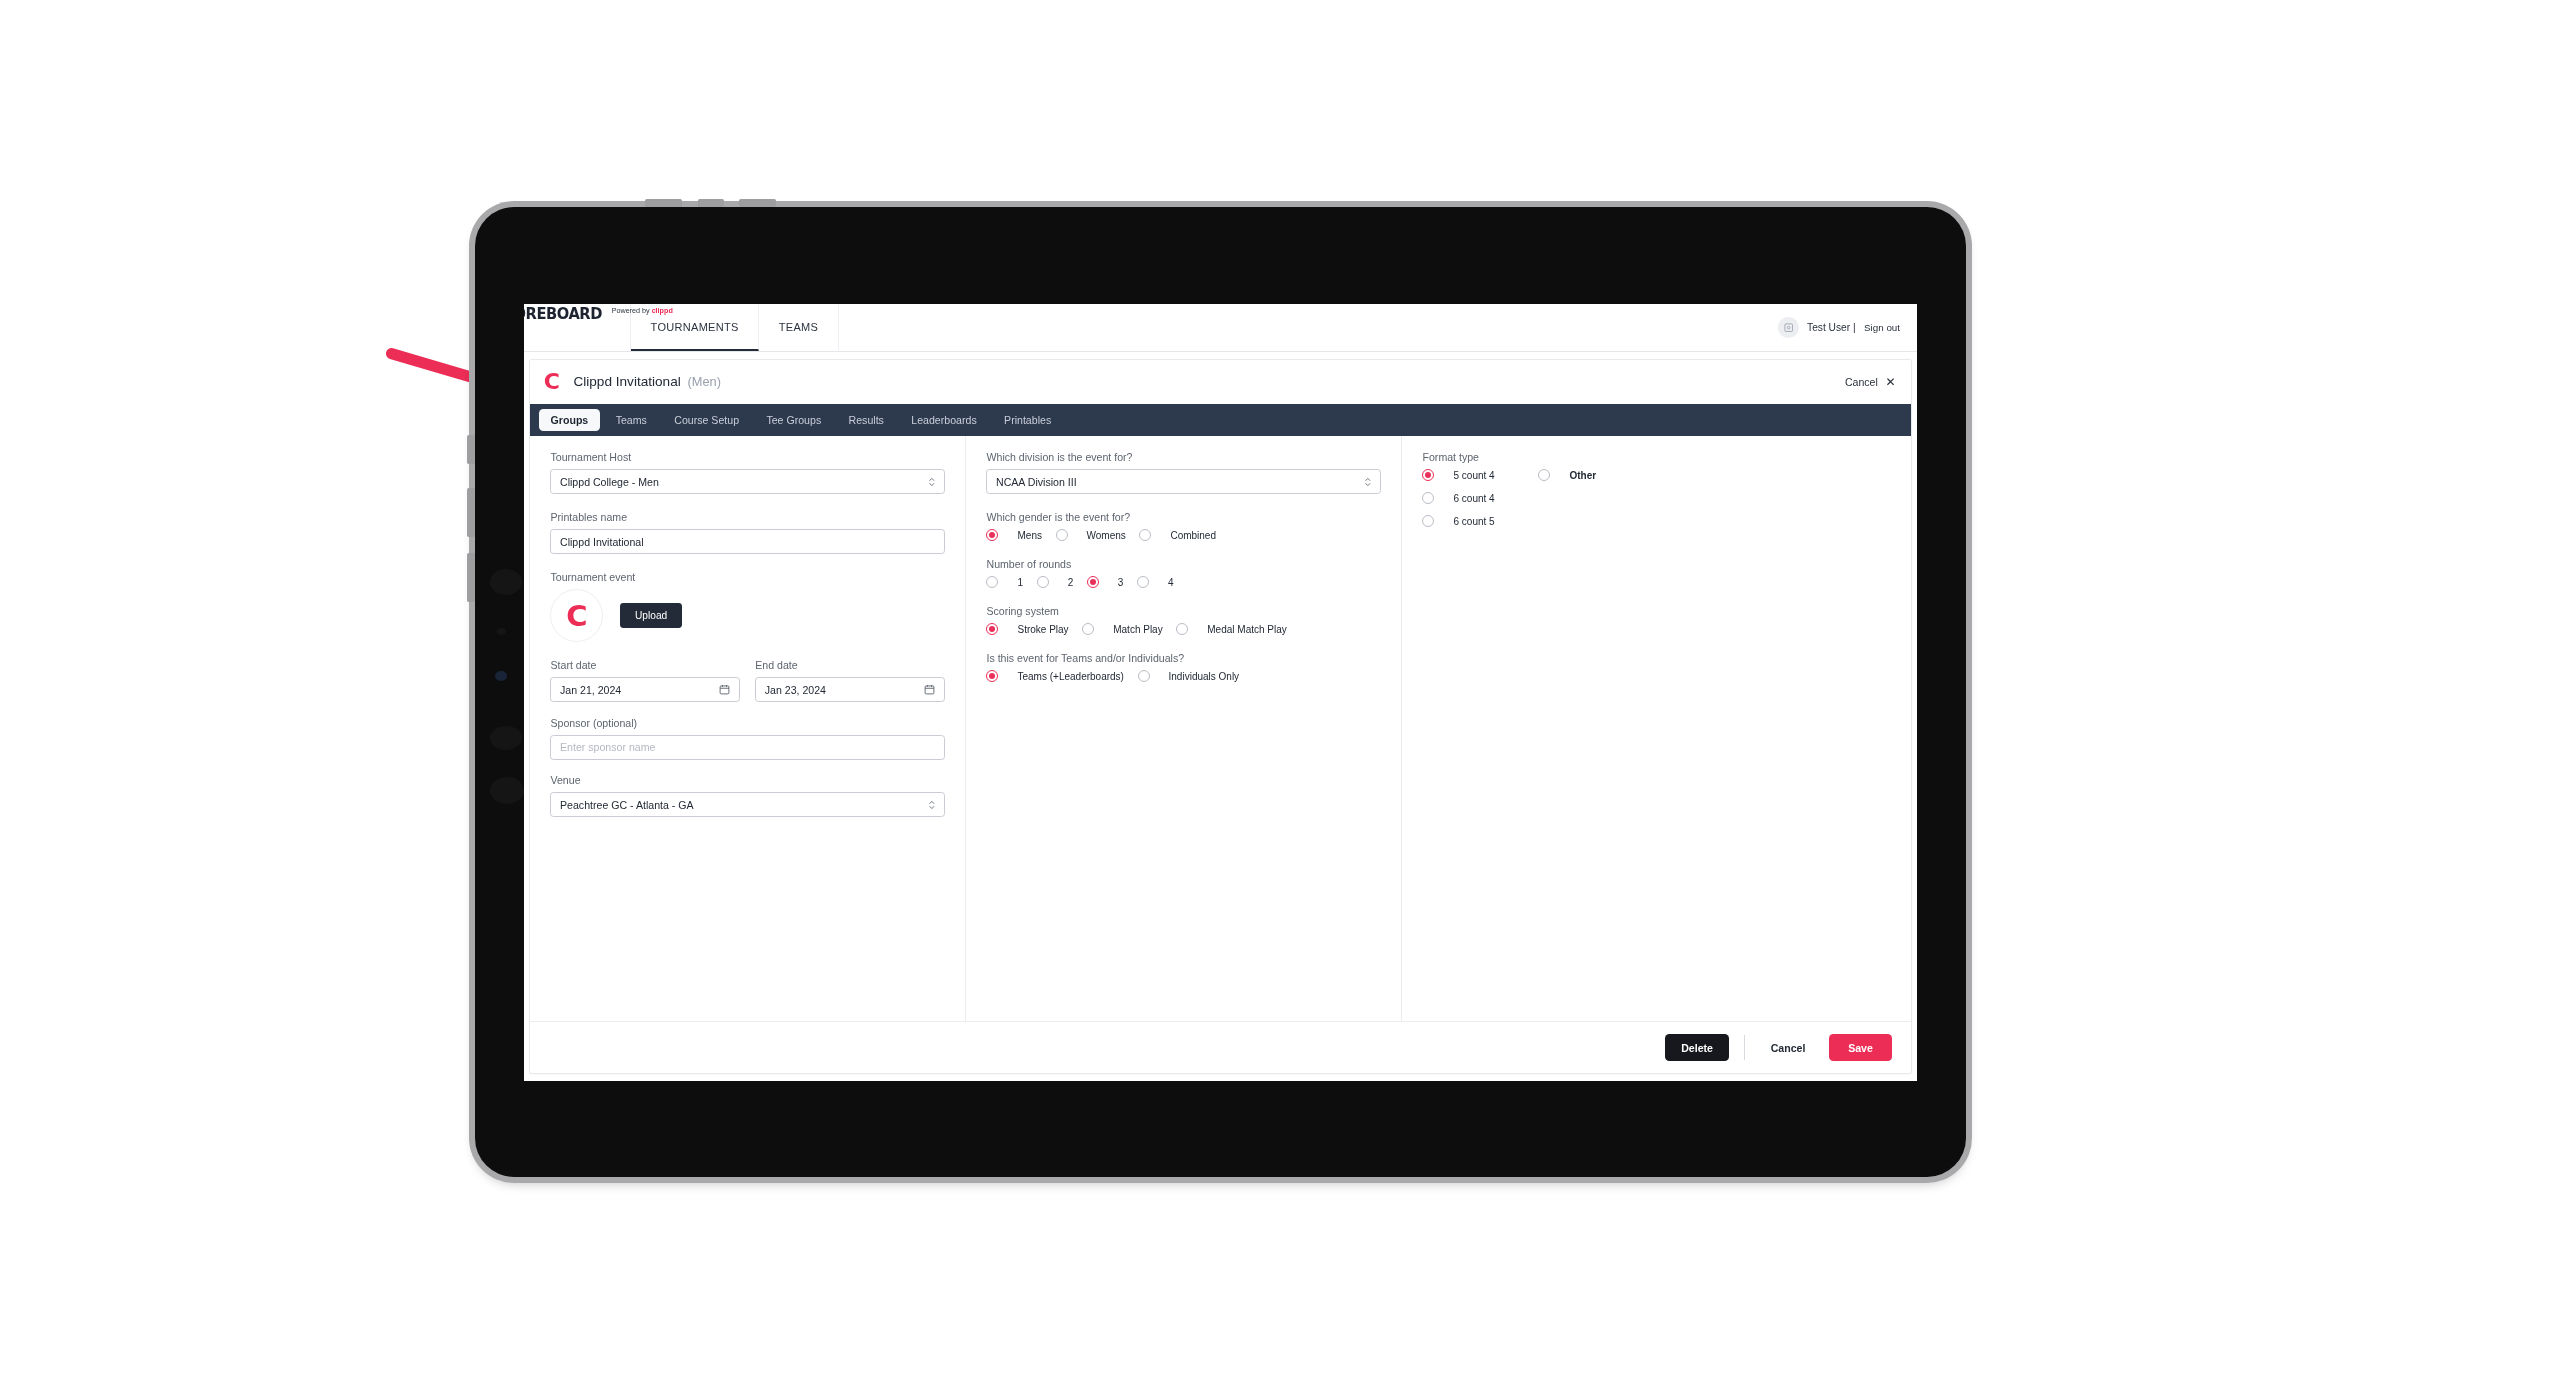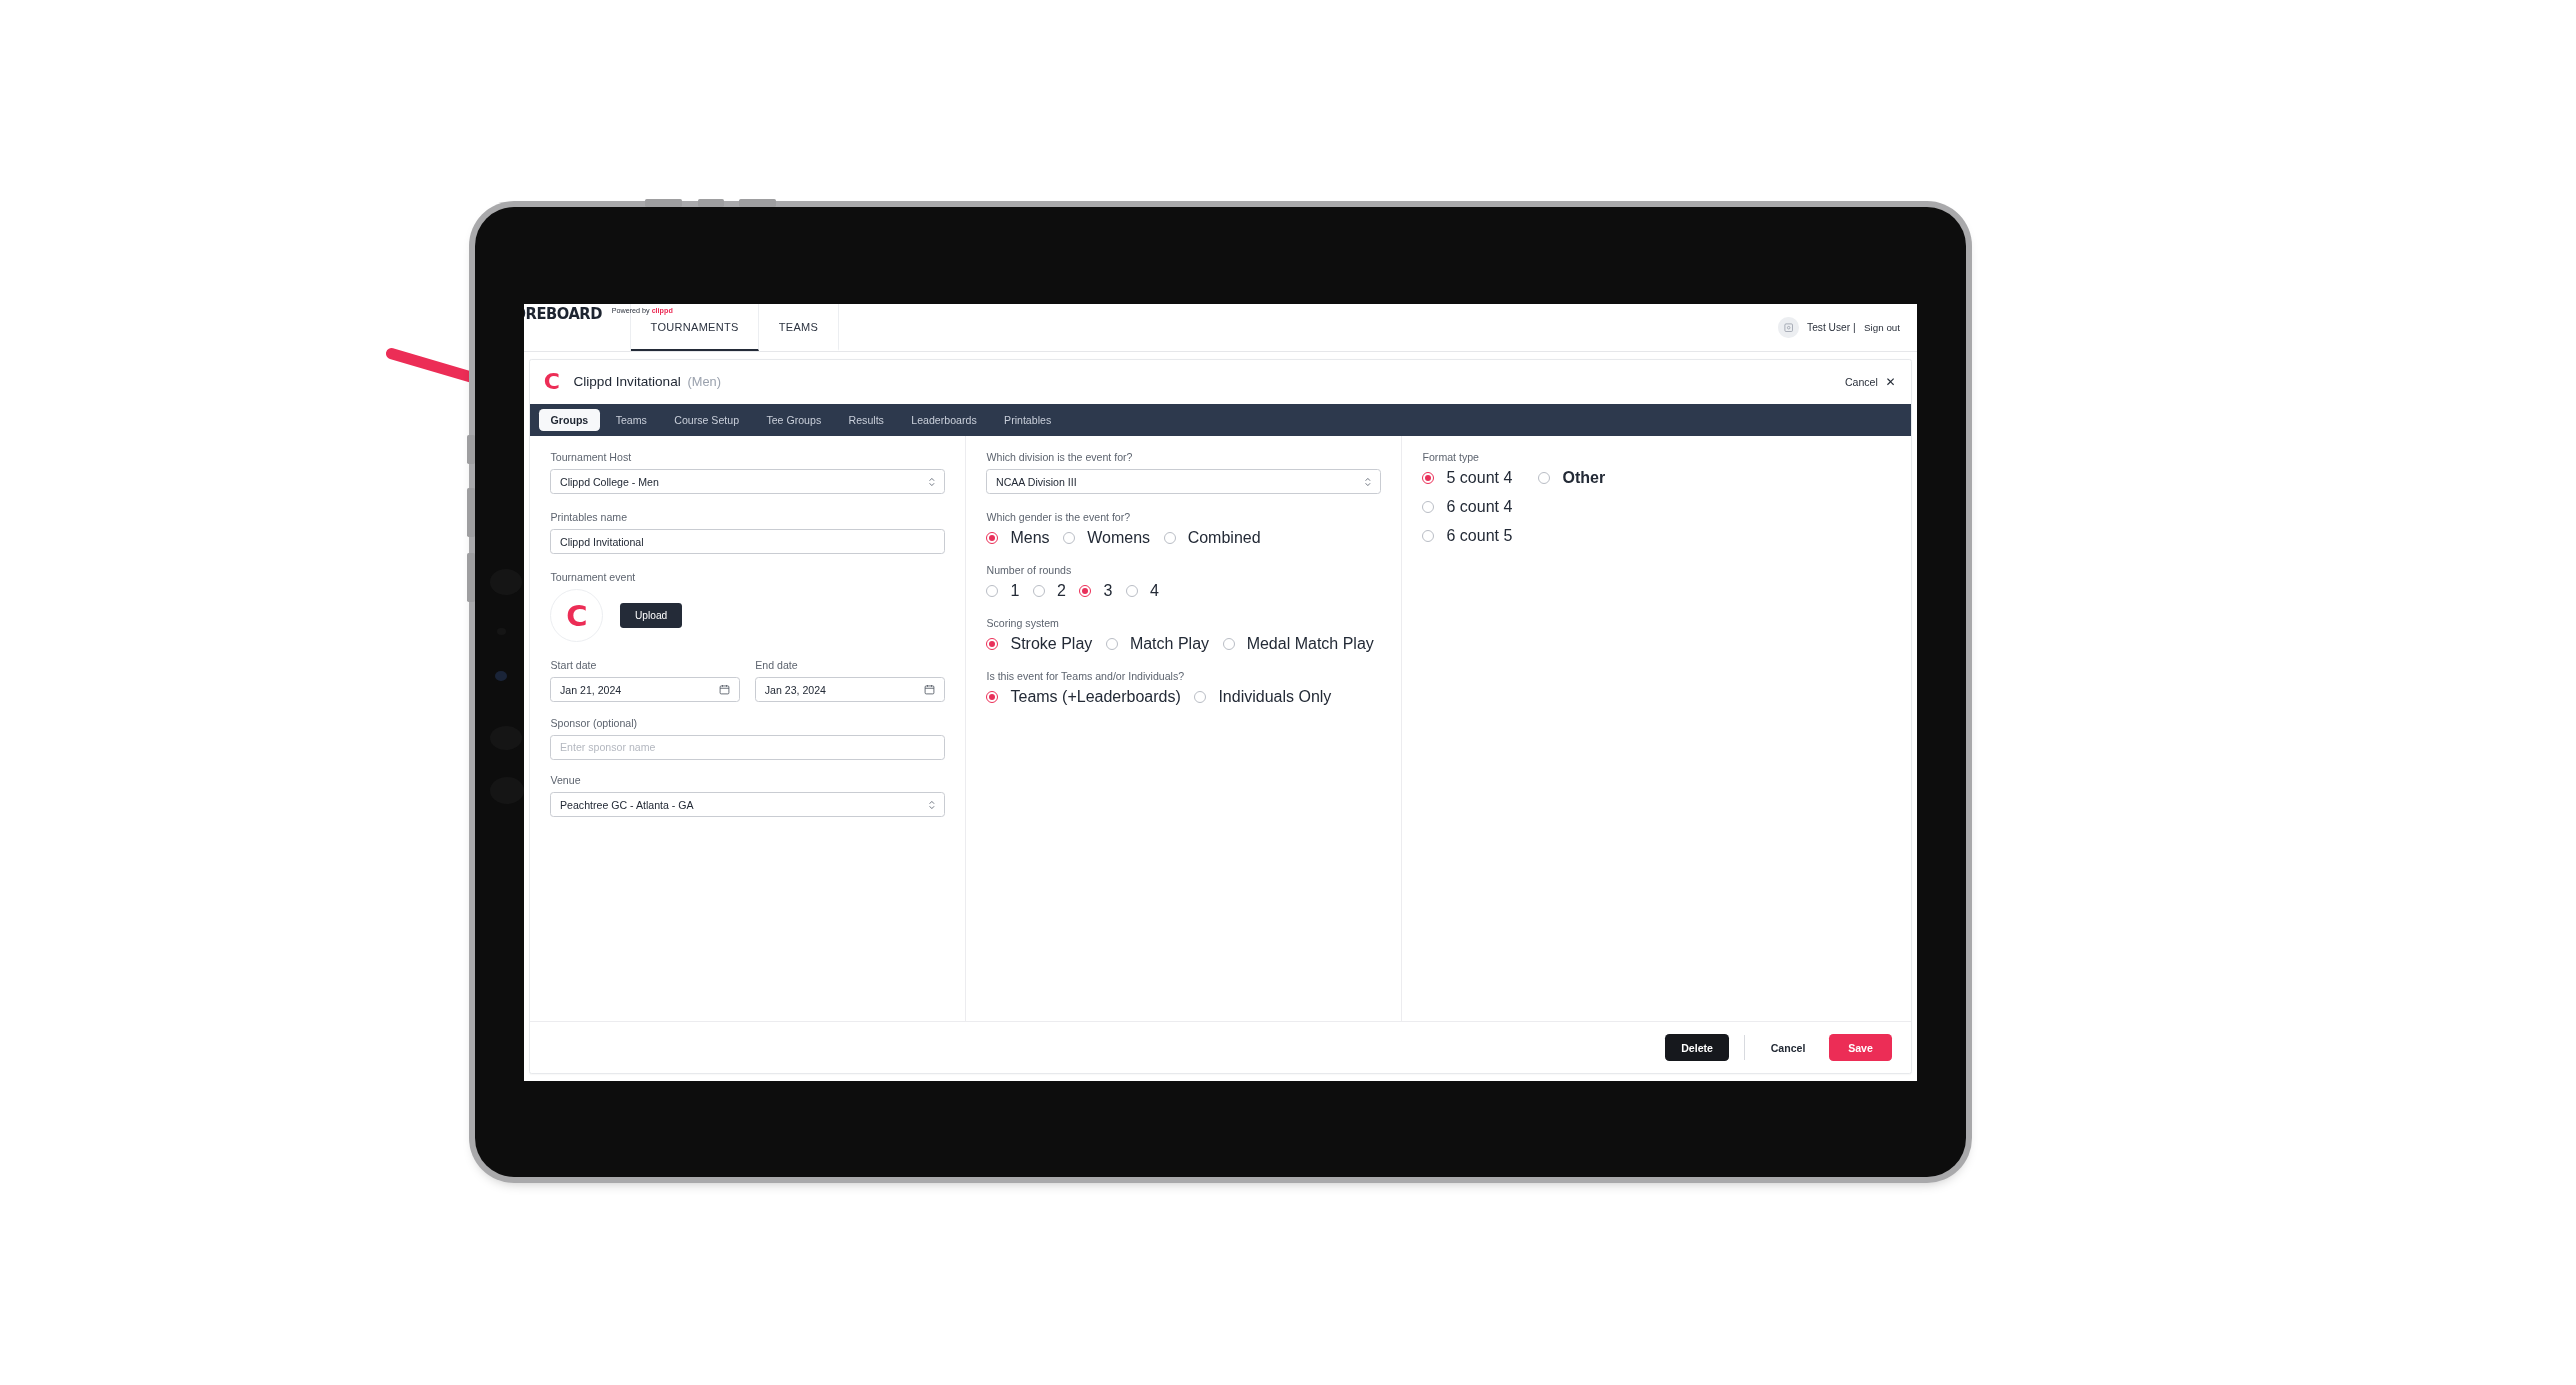--- a/index.html
+++ b/index.html
@@ -178,21 +178,21 @@
     color:#ec2d56; font-size: 29px; font-weight:800;
     font-family:"DejaVu Sans", sans-serif;
   }
   .upload-btn {
     background:#242b38; color:#fff; font-size: 10.2px;
     padding: 6.8px 14.5px; border-radius:3.4px; cursor:pointer;
   }
 
   
   .radios { display:flex; align-items:center; gap: 13.6px; flex-wrap:wrap; }
-  .ropt { display:flex; align-items:center; gap: 12px; font-size: 16px; color:#232a36; cursor:pointer; }
+  .ropt { display:flex; align-items:center; gap: 19px; font-size: 10px; color:#232a36; cursor:pointer; }
   .rdot {
     width: 12px; height:12px; border-radius:50%;
     border:1.3px solid #b9bdc5; box-sizing:border-box; flex:0 0 12px;
     display:flex; align-items:center; justify-content:center;
   }
   .ropt.sel .rdot { border-color:#ec2d56; }
   .ropt.sel .rdot::after {
     content:''; width:6px; height:6px; border-radius:50%; background:#e8305a;
   }
   .fmt-grid { display:flex; }

